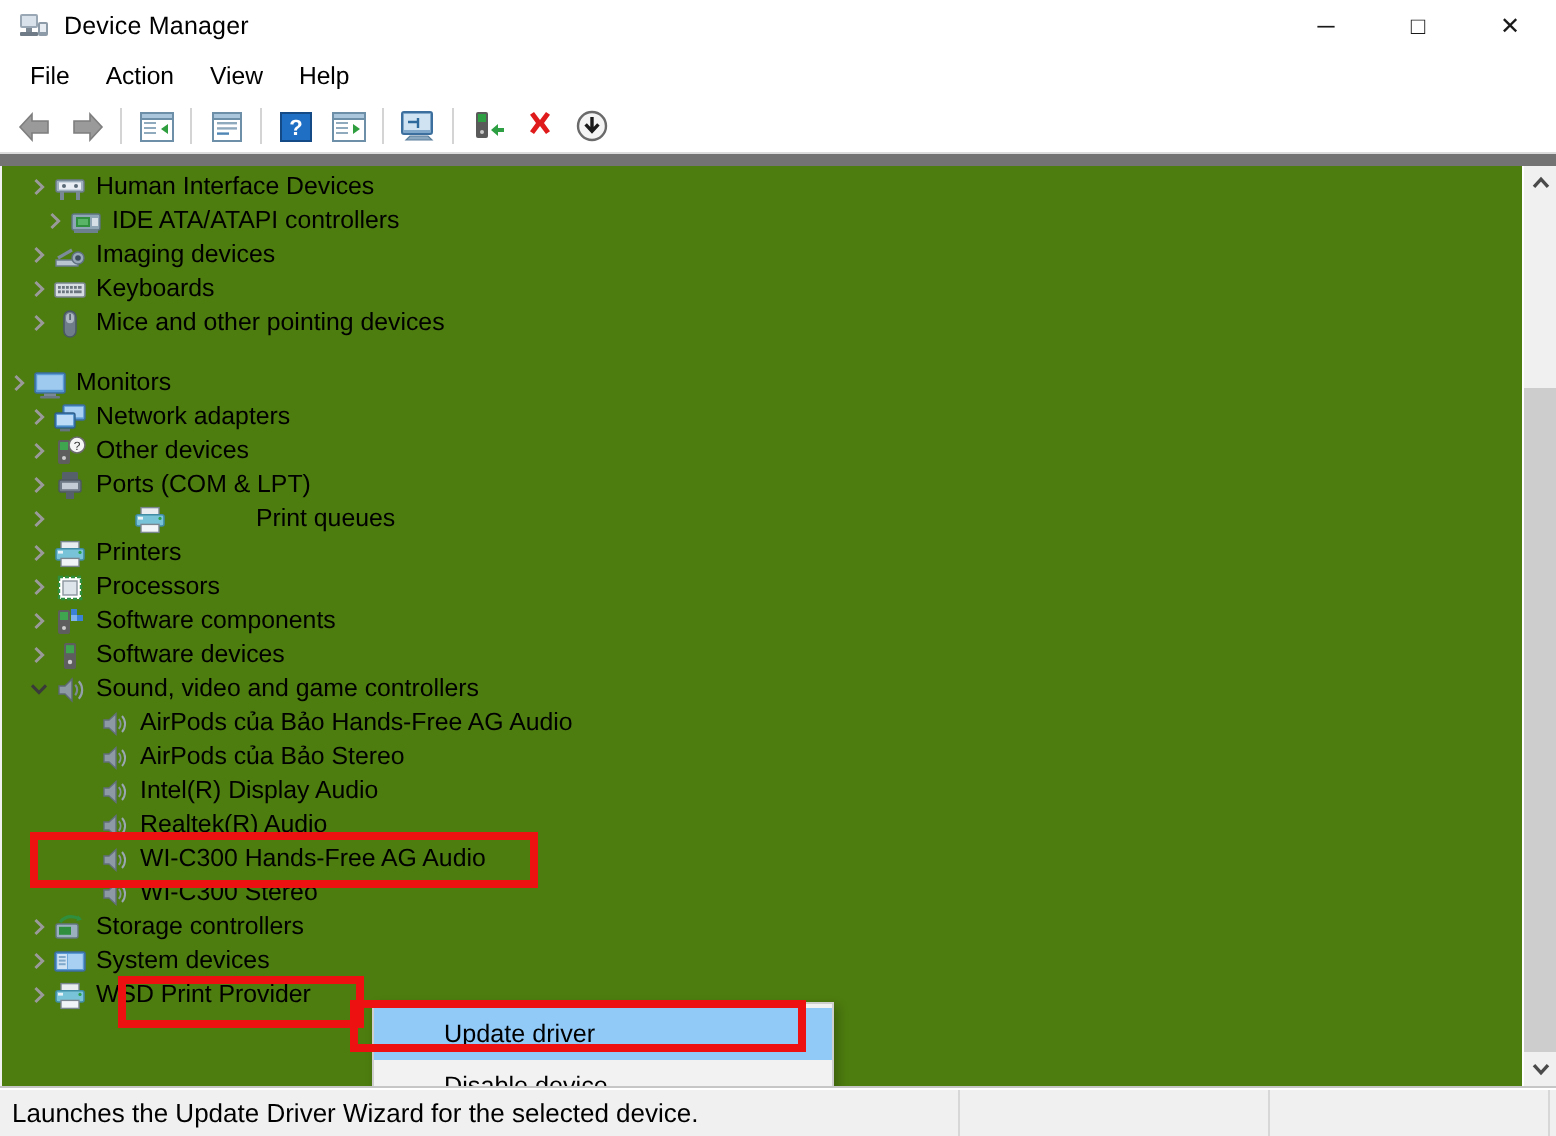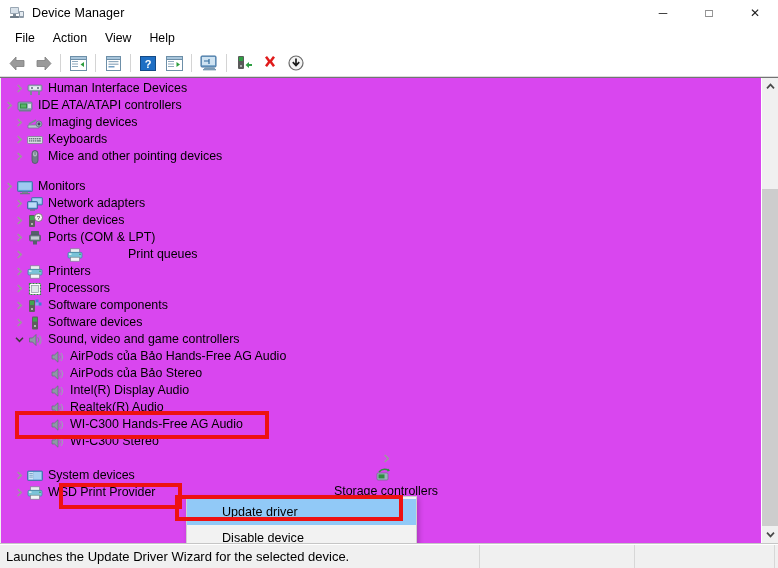--- a/index.html
+++ b/index.html
@@ -86,22 +86,22 @@
   .tb-sep {
     width: 1px; height: 18px;
     background: #d4d4d4;
     margin: 0 4px;
   }
 
   
   .content {
     flex: 1 1 auto;
     position: relative;
-    background: #d946ef;
-    border-top: 1px solid #737373;
+    background: #4d7c0f;
+    border-top: 6px solid #737373;
     border-bottom: 1px solid #c6c6c6;
     overflow: hidden;
     display: flex;
   }
   .tree-pane {
     flex: 1 1 auto;
     position: relative;
     overflow: hidden;
     padding-top: 2px;
     border-left: 1px solid #f0f0f0;
@@ -336,21 +336,21 @@
             <div class="ticon"><svg width="16" height="16" viewBox="0 0 16 16">
                 <rect x="1" y="4" width="14" height="6" rx="1" fill="#9fb0bf" stroke="#6b7b89" stroke-width="0.7"></rect>
                 <rect x="2.5" y="5.2" width="11" height="3.6" fill="#e8eef3"></rect>
                 <rect x="3" y="10" width="2" height="4" fill="#7a8996"></rect>
                 <rect x="11" y="10" width="2" height="4" fill="#7a8996"></rect>
                 <circle cx="5" cy="7" r="1" fill="#5a6a78"></circle>
                 <circle cx="11" cy="7" r="1" fill="#5a6a78"></circle>
               </svg></div>
             <div class="tlabel">Human Interface Devices</div>
           </div>
-          <div class="trow" style="padding-left: 0;">
+          <div class="trow" style="padding-left: 18px;">
             <div class="chev">
               <svg width="7" height="9" viewBox="0 0 7 9">
                 <path d="M1.7 1 L5.3 4.5 L1.7 8" stroke="#9a9a9a" stroke-width="1.5" fill="none"></path>
               </svg>
             </div>
             <div class="ticon"><svg width="16" height="16" viewBox="0 0 16 16">
                 <rect x="1" y="4" width="14" height="8" rx="1" fill="#8fa6b6" stroke="#5f7482" stroke-width="0.7"></rect>
                 <rect x="3" y="5.5" width="7" height="5" fill="#2f8f3e"></rect>
                 <rect x="4" y="6.5" width="5" height="3" fill="#59b468"></rect>
                 <rect x="11" y="6" width="3" height="4" fill="#d7dfe6"></rect>
@@ -596,21 +596,21 @@
           </div>
           <div class="trow" style="padding-left: 32px;">
             <div class="chev"></div>
             <div class="ticon"><svg width="16" height="16" viewBox="0 0 16 16">
                 <path d="M3 6 L5.5 6 L9 2.8 L9 13.2 L5.5 10 L3 10 Z" fill="#8d99a5" stroke="#626f7b" stroke-width="0.7"></path>
                 <path d="M10.4 5.6 A3.7 3.7 0 0 1 10.4 10.4" stroke="#8894a0" stroke-width="1" fill="none"></path>
                 <path d="M12 4 A6 6 0 0 1 12 12" stroke="#9aa6b2" stroke-width="1" fill="none"></path>
               </svg></div>
             <div class="tlabel">WI-C300 Stereo</div>
           </div>
-          <div class="trow" style="padding-left: 10px; flex-direction: column;">
+          <div class="trow" style="padding-left: 10px;">
             <div class="chev">
               <svg width="7" height="9" viewBox="0 0 7 9">
                 <path d="M1.7 1 L5.3 4.5 L1.7 8" stroke="#9a9a9a" stroke-width="1.5" fill="none"></path>
               </svg>
             </div>
             <div class="ticon"><svg width="16" height="16" viewBox="0 0 16 16">
                 <rect x="1" y="6" width="11" height="7" rx="1" fill="#9bb0bf" stroke="#62757f" stroke-width="0.7"></rect>
                 <rect x="2.5" y="7.4" width="6" height="4" fill="#2f8f3e"></rect>
                 <path d="M3 5 Q7 0.5 13 3.5" stroke="#2f8f3e" stroke-width="1.6" fill="none"></path>
                 <path d="M12 1.6 L14 3.8 L11.2 4.6 Z" fill="#2f8f3e"></path>

